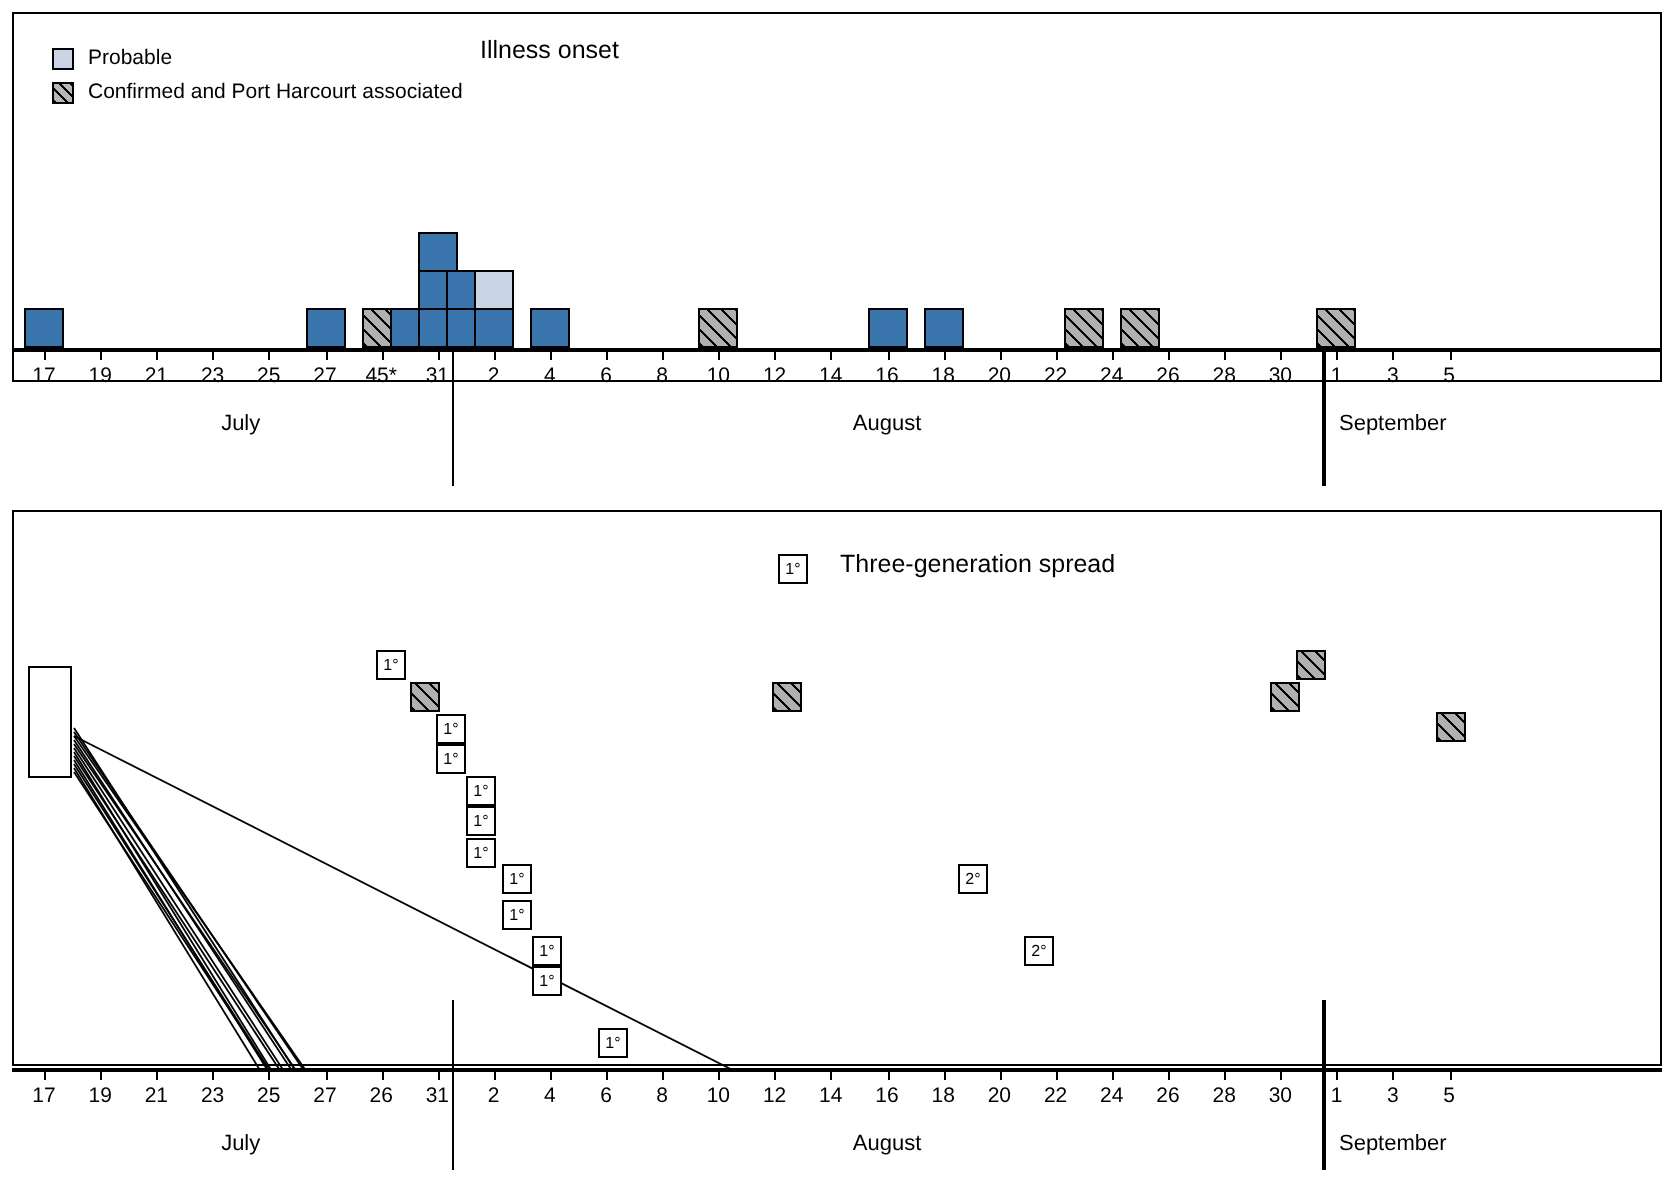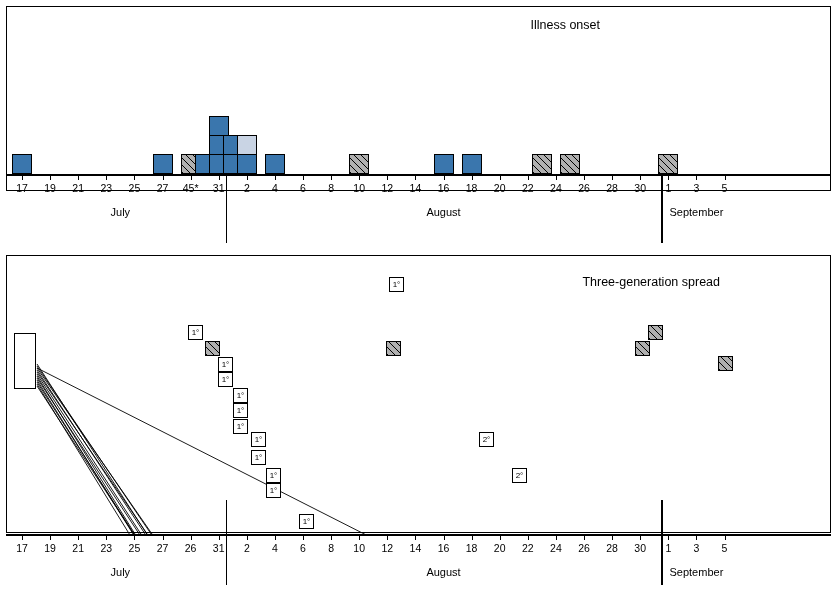--- a/index.html
+++ b/index.html
@@ -16,21 +16,21 @@
     border:1.5px solid #000;
     background:#fff;
     box-sizing:border-box;
   }
   #panel-top{left:6px;top:6px;width:825px;height:185px;}
   #panel-bottom{left:6px;top:255px;width:825px;height:278px;}
 
   .panel-title{
     position:absolute;
     font-size:12.5px;
-    text-align:right;
+    text-align:left;
     white-space:nowrap;
   }
 
   
   #legend{position:absolute;left:26px;top:22px;font-size:10.5px;line-height:15px;}
   .legend-row{display:flex;align-items:center;height:15px;margin-bottom:2px;}
   .legend-swatch{
     width:11px;height:11px;border:1px solid #000;margin-right:7px;box-sizing:border-box;
   }
   .sw-confirmed{background:#3a76ad;}
@@ -90,20 +90,28 @@
   }
 </style>
 </head>
 <body>
 
 <div class="panel" id="panel-top"></div>
 
 <div class="panel-title" id="top-title" style="left:240px;top:18px;width:360px;">Illness onset</div>
 
 <div id="legend">
+  <div class="legend-row">
+    <span class="legend-swatch sw-probable"></span>
+    <span class="legend-label">Probable</span>
+  </div>
+  <div class="legend-row">
+    <span class="legend-swatch sw-hatch"></span>
+    <span class="legend-label">Confirmed and Port Harcourt associated</span>
+  </div>
 </div>
 
 <div id="epi-layer">
     <div class="cell c-confirmed" title="Jul 17" style="left: 12px; top: 154px;"></div>
     <div class="cell c-confirmed" title="Jul 27" style="left: 152.5px; top: 154px;"></div>
     <div class="cell c-hatch" title="Jul 29*" style="left: 180.6px; top: 154px;"></div>
     <div class="cell c-confirmed" title="Jul 30" style="left: 194.65px; top: 154px;"></div>
     <div class="cell c-confirmed" title="Jul 31" style="left: 208.7px; top: 154px;"></div>
     <div class="cell c-confirmed" title="Jul 31" style="left: 208.7px; top: 135px;"></div>
     <div class="cell c-confirmed" title="Jul 31" style="left: 208.7px; top: 116px;"></div>

